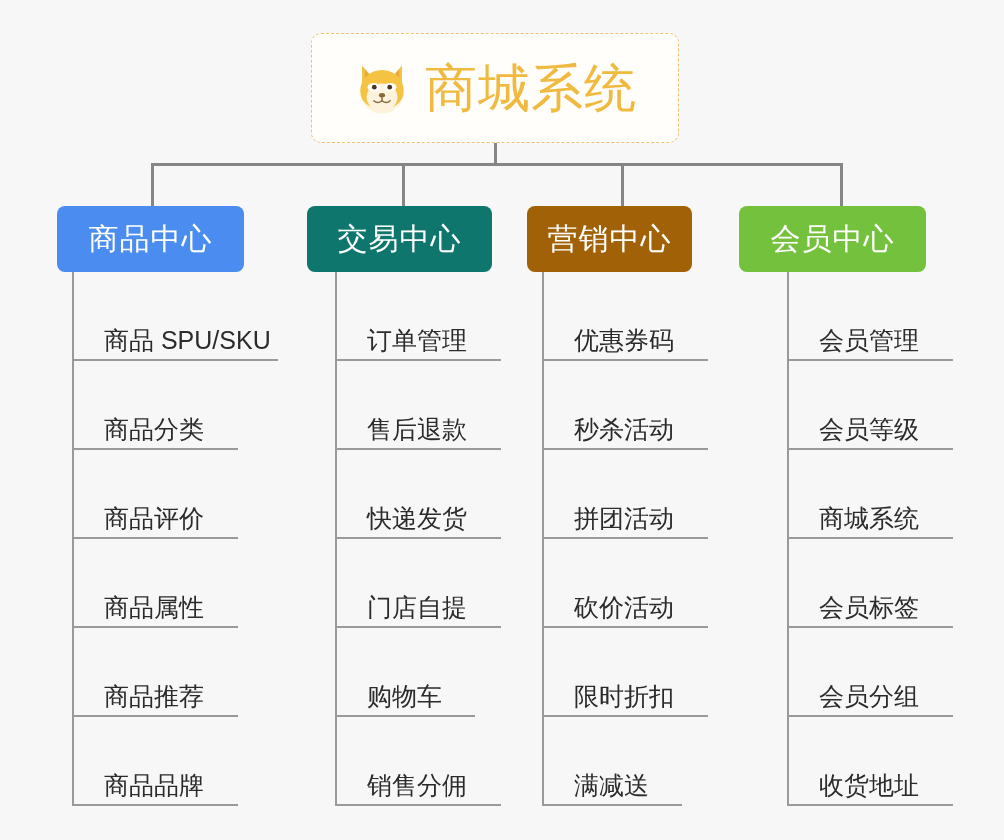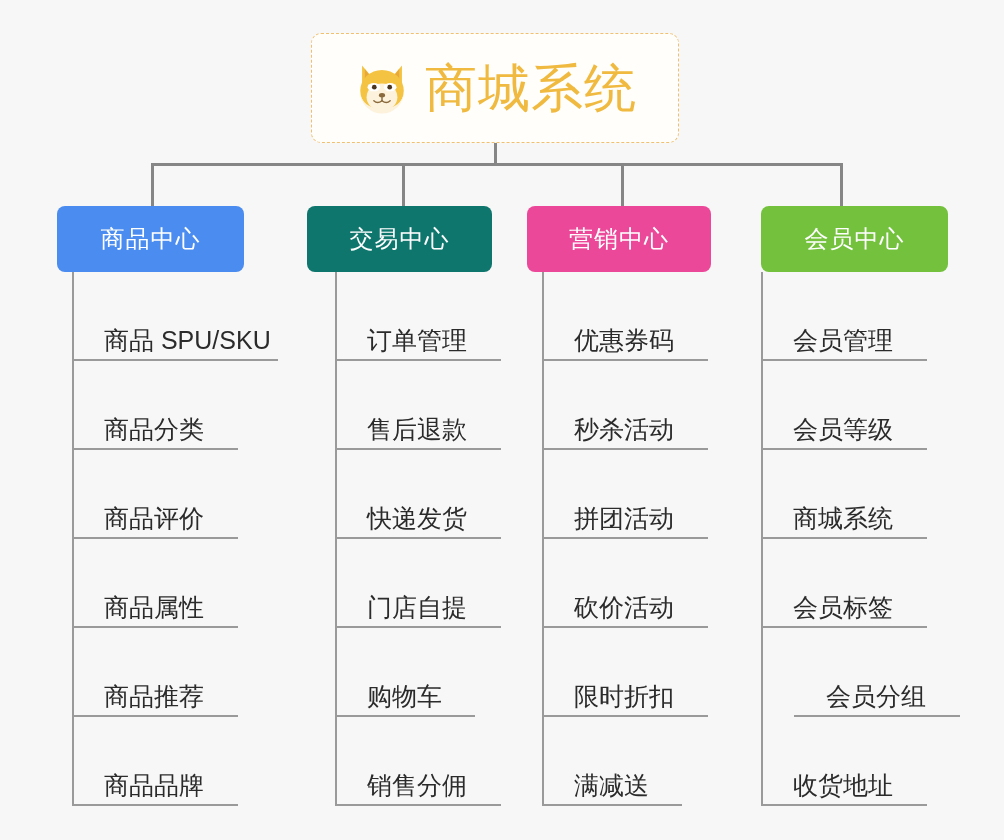--- a/index.html
+++ b/index.html
@@ -63,21 +63,21 @@
   .cat-box {
     position: absolute;
     top: 206px;
     height: 66px;
     box-sizing: border-box;
     border-radius: 8px;
     display: flex;
     align-items: center;
     justify-content: center;
     color: #ffffff;
-    font-size: 24px;
+    font-size: 30px;
     letter-spacing: 1px;
     white-space: nowrap;
   }
 
   
   .col {
     position: absolute;
     top: 272px;
   }
   .col-spine {
@@ -183,21 +183,21 @@
         <div class="item" style="width: 166px;">
           <span class="item-label">门店自提</span>
         </div>
         <div class="item" style="width: 140px;">
           <span class="item-label">购物车</span>
         </div>
         <div class="item" style="width: 166px;">
           <span class="item-label">销售分佣</span>
         </div>
       </div>
-      <div class="cat-box" style="left: 527px; width: 184px; background: #ec4899;">
+      <div class="cat-box" style="left: 527px; width: 165px; background: #a16207;">
         <span>营销中心</span>
       </div>
       <div class="col" style="left: 542px;">
         <div class="col-spine" style="height: 534px;"></div>
         <div class="item" style="width: 166px;">
           <span class="item-label">优惠券码</span>
         </div>
         <div class="item" style="width: 166px;">
           <span class="item-label">秒杀活动</span>
         </div>
@@ -207,38 +207,38 @@
         <div class="item" style="width: 166px;">
           <span class="item-label">砍价活动</span>
         </div>
         <div class="item" style="width: 166px;">
           <span class="item-label">限时折扣</span>
         </div>
         <div class="item" style="width: 140px;">
           <span class="item-label">满减送</span>
         </div>
       </div>
-      <div class="cat-box" style="left: 761px; width: 187px; background: rgb(115, 193, 61);">
+      <div class="cat-box" style="left: 739px; width: 187px; background: rgb(115, 193, 61);">
         <span>会员中心</span>
       </div>
-      <div class="col" style="left: 761px;">
+      <div class="col" style="left: 787px;">
         <div class="col-spine" style="height: 534px;"></div>
         <div class="item" style="width: 166px;">
           <span class="item-label">会员管理</span>
         </div>
         <div class="item" style="width: 166px;">
           <span class="item-label">会员等级</span>
         </div>
         <div class="item" style="width: 166px;">
           <span class="item-label">商城系统</span>
         </div>
         <div class="item" style="width: 166px;">
           <span class="item-label">会员标签</span>
         </div>
-        <div class="item" style="width: 166px; margin-left: 33px;">
+        <div class="item" style="width: 166px;">
           <span class="item-label">会员分组</span>
         </div>
         <div class="item" style="width: 166px;">
           <span class="item-label">收货地址</span>
         </div>
       </div>
     </div>
 
 </div>
 

